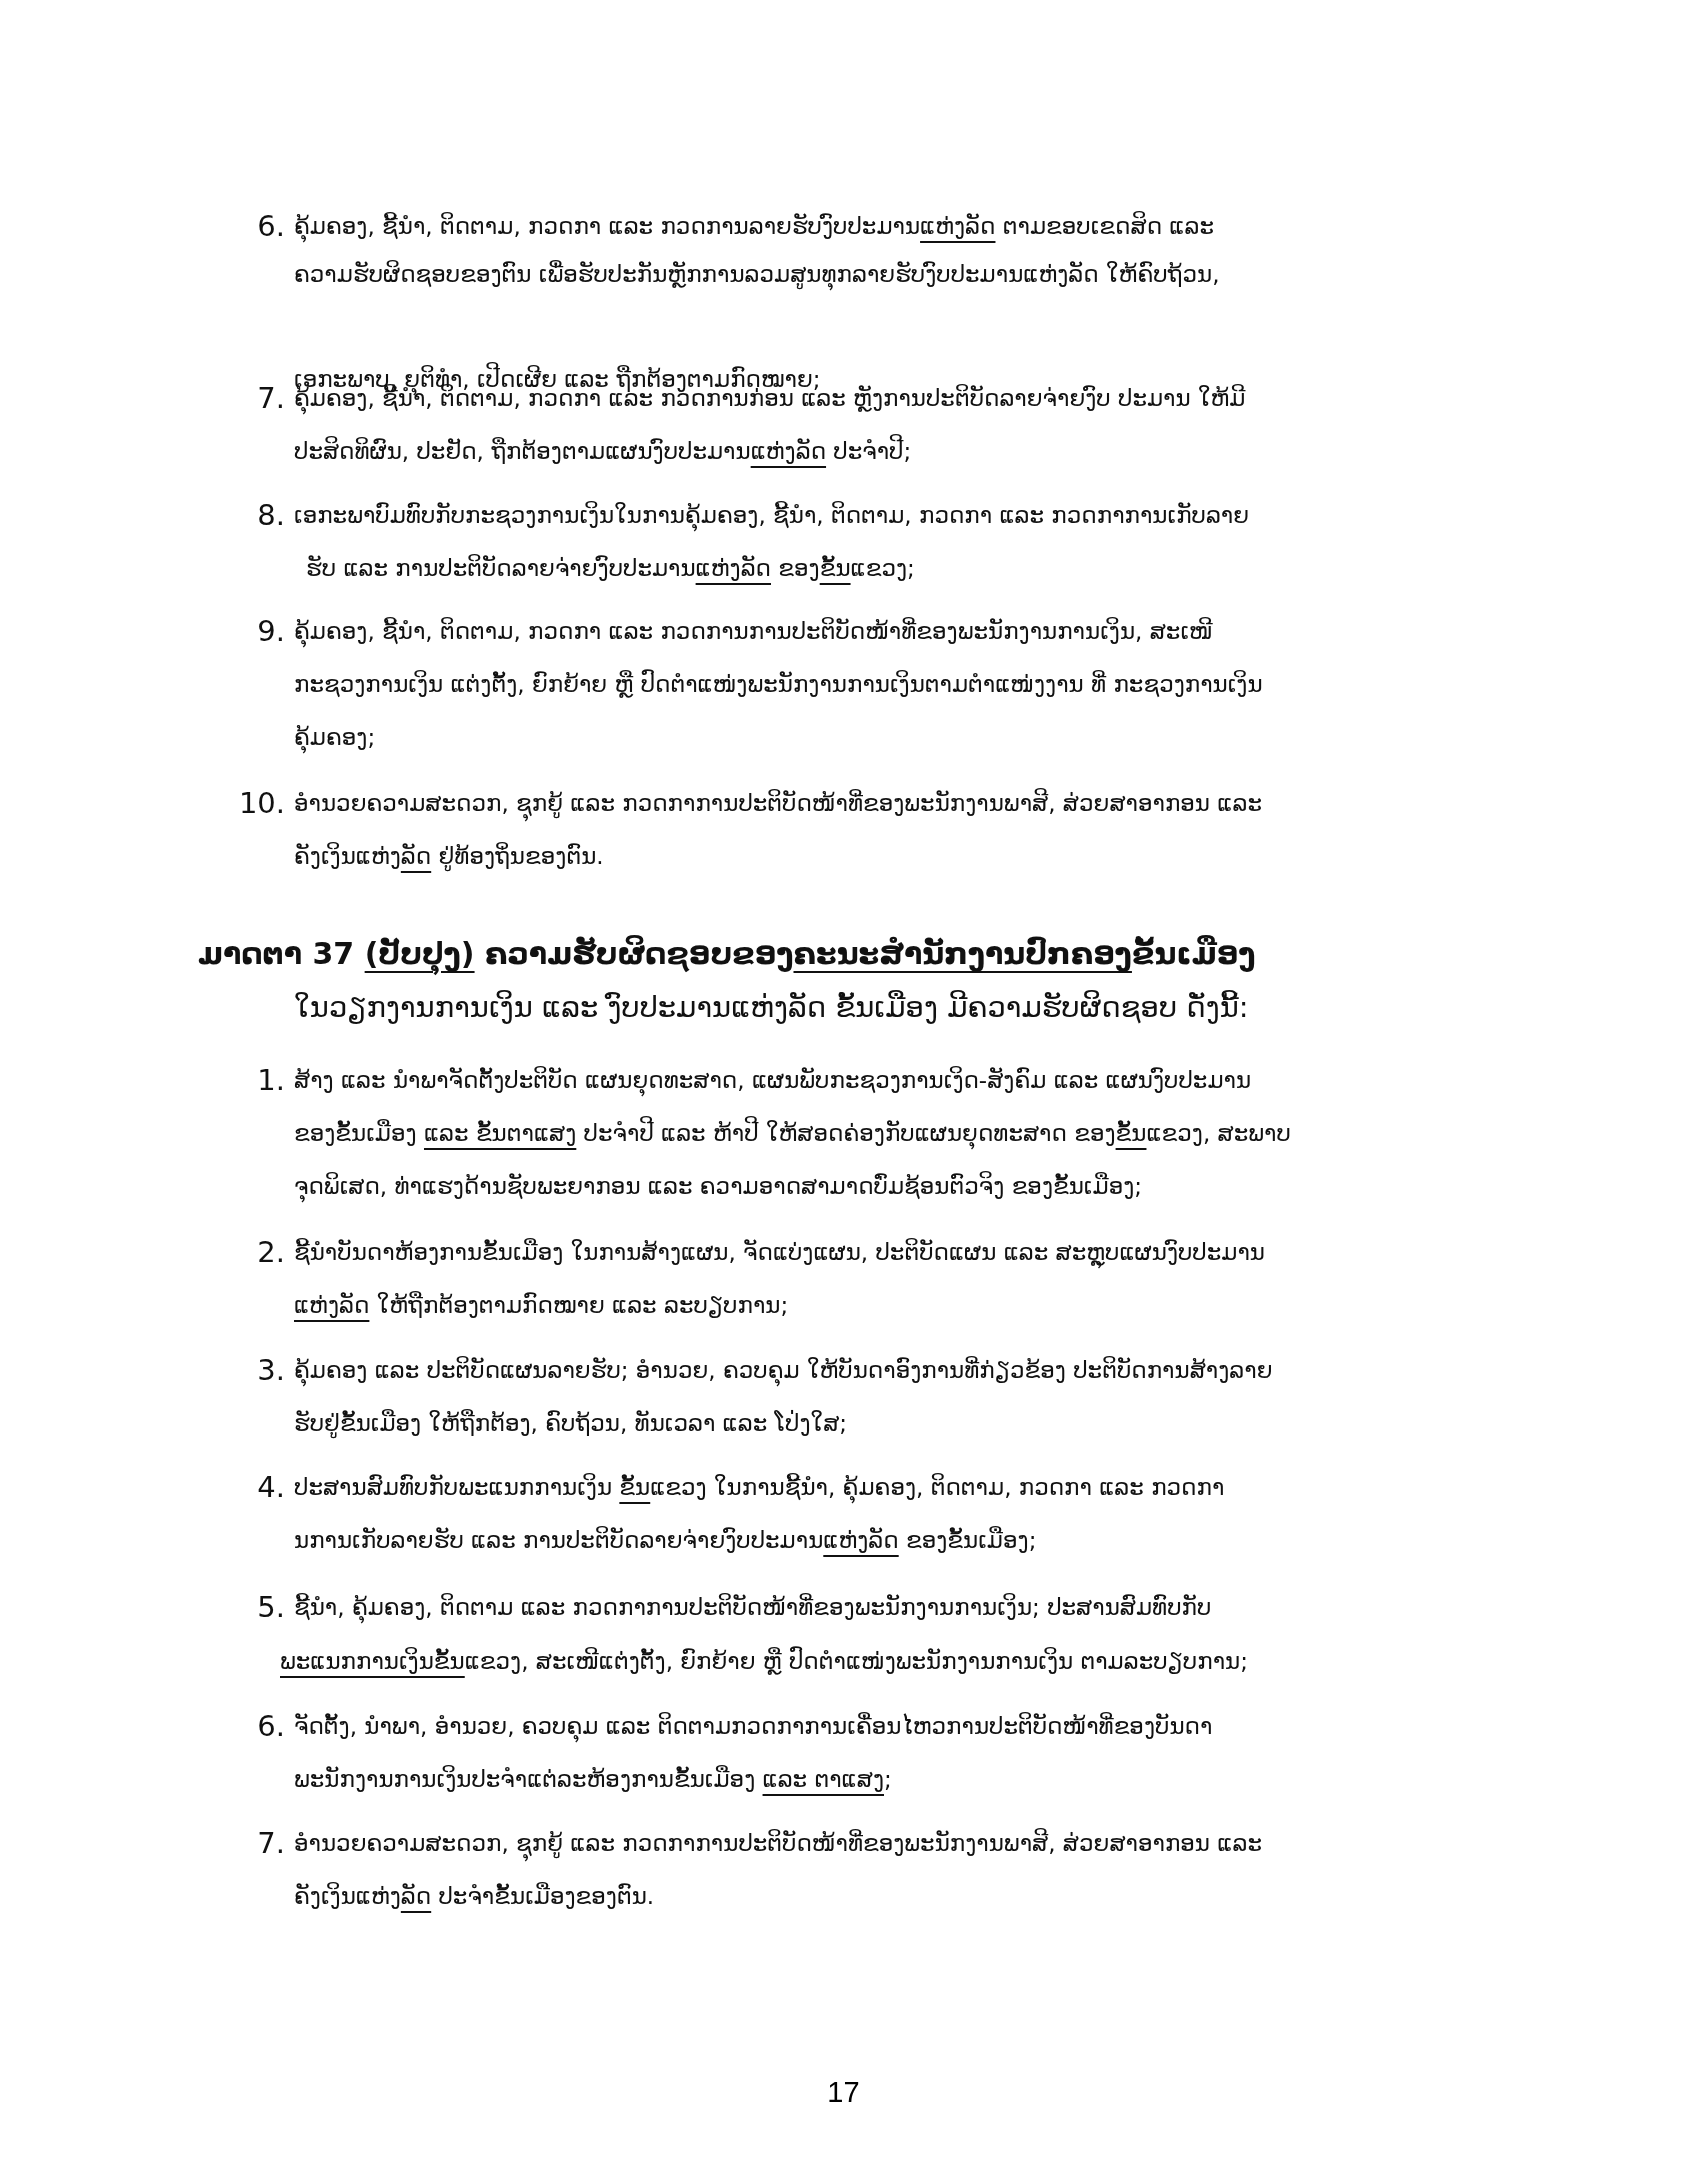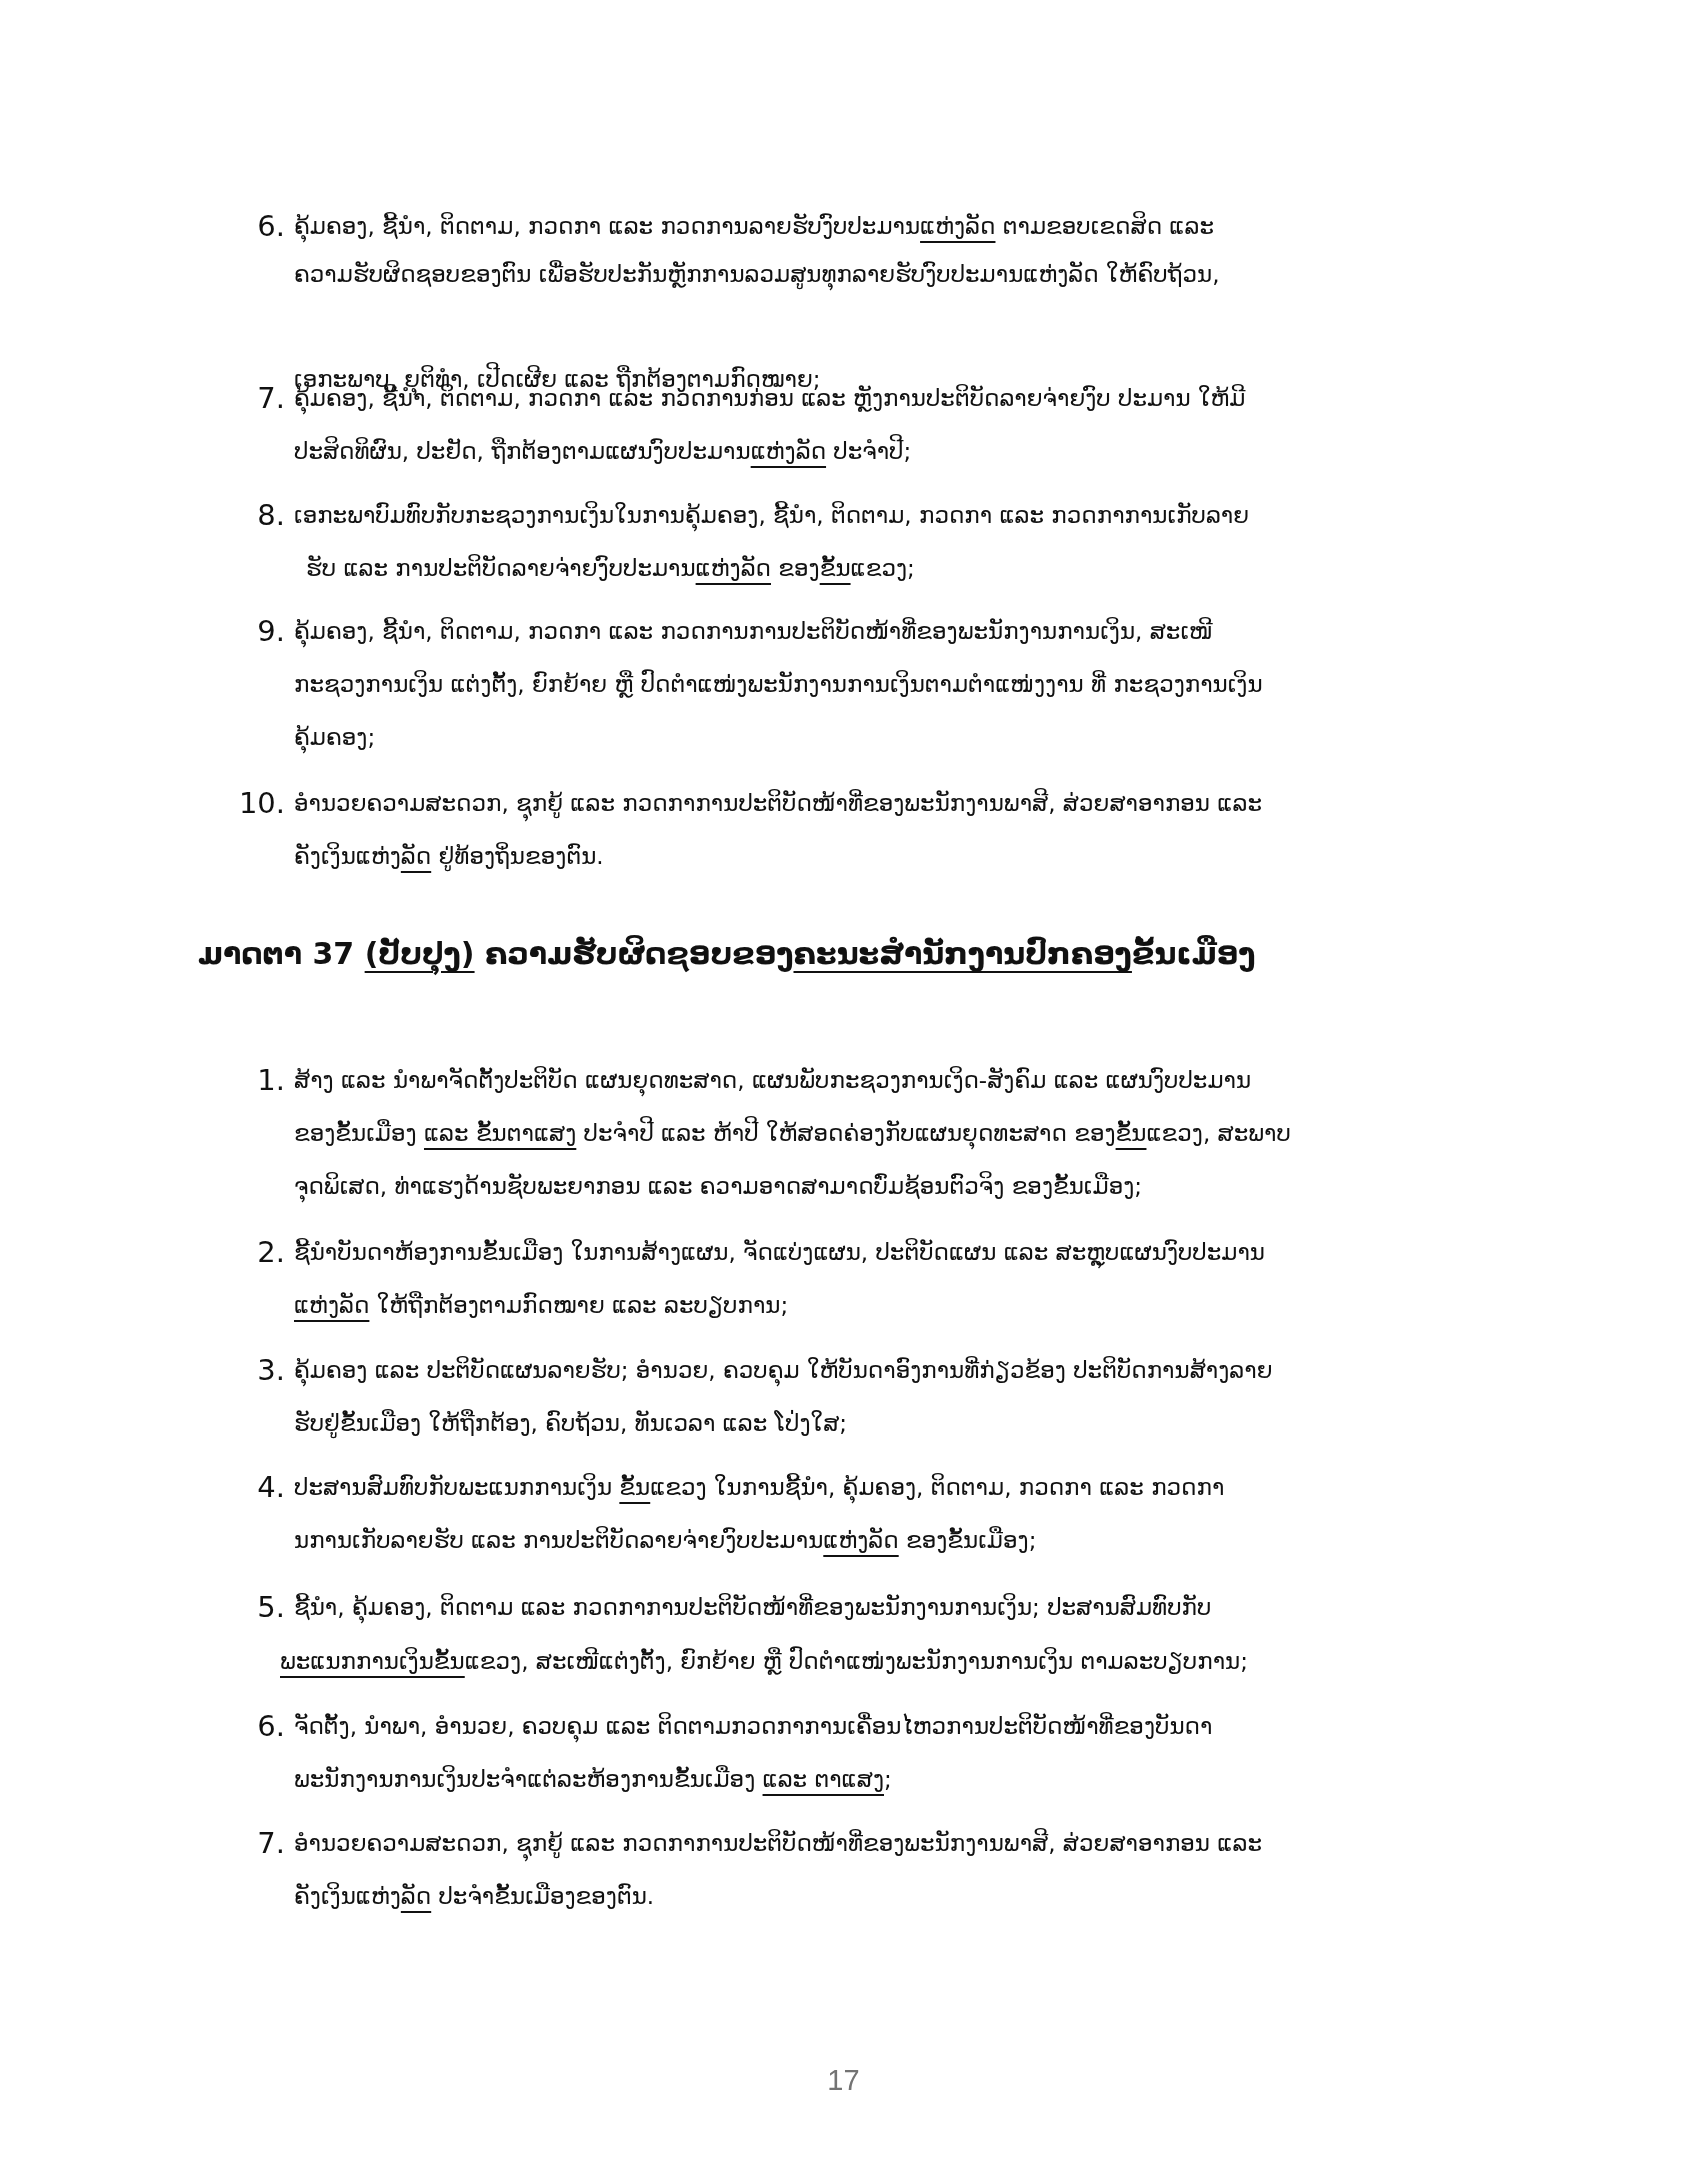--- a/index.html
+++ b/index.html
@@ -43,20 +43,21 @@
         <div class="line" style="top: 717px; left: 294px;"><span>ຄຸ້ມຄອງ;</span></div>
       </li>
       <li class="item">
         <span class="num" style="top: 783px; left: 206px; width: 79px; line-height: 40px;">10.</span>
         <div class="line" style="top: 783px; left: 294px;"><span>ອຳນວຍຄວາມສະດວກ, ຊຸກຍູ້ ແລະ ກວດກາການປະຕິບັດໜ້າທີ່ຂອງພະນັກງານພາສີ, ສ່ວຍສາອາກອນ ແລະ</span></div>
         <div class="line" style="top: 836px; left: 294px;"><span>ຄັງເງິນແຫ່ງ</span><span class="u">ລັດ</span><span> ຢູ່ທ້ອງຖິ່ນຂອງຕົນ.</span></div>
       </li>
     </ol>
 
   <div class="heading" id="heading"><span>ມາດຕາ 37  </span><span class="u">(ປັບປຸງ)</span><span> ຄວາມຮັບຜິດຊອບຂອງ</span><span class="u">ຄະນະສຳນັກງານປົກຄອງ</span><span>ຂັ້ນເມືອງ</span></div>
+  <div class="intro">ໃນວຽກງານການເງິນ ແລະ ງົບປະມານແຫ່ງລັດ ຂັ້ນເມືອງ ມີຄວາມຮັບຜິດຊອບ ດັ່ງນີ້:</div>
 
   <ol class="list" id="list-b">
       <li class="item">
         <span class="num" style="top: 1060px; left: 206px; width: 79px; line-height: 40px;">1.</span>
         <div class="line" style="top: 1060px; left: 294px;"><span>ສ້າງ ແລະ ນຳພາຈັດຕັ້ງປະຕິບັດ ແຜນຍຸດທະສາດ, ແຜນພັບກະຊວງການເງິດ-ສັງຄົມ ແລະ ແຜນງົບປະມານ</span></div>
         <div class="line" style="top: 1113px; left: 294px;"><span>ຂອງຂັ້ນເມືອງ </span><span class="u">ແລະ ຂັ້ນຕາແສງ</span><span> ປະຈຳປີ ແລະ ຫ້າປີ ໃຫ້ສອດຄ່ອງກັບແຜນຍຸດທະສາດ ຂອງ</span><span class="u">ຂັ້ນ</span><span>ແຂວງ, ສະພາບ</span></div>
         <div class="line" style="top: 1166px; left: 294px;"><span>ຈຸດພິເສດ, ທ່າແຮງດ້ານຊັບພະຍາກອນ ແລະ ຄວາມອາດສາມາດບົ່ມຊ້ອນຕົວຈິງ ຂອງຂັ້ນເມືອງ;</span></div>
       </li>
       <li class="item">
         <span class="num" style="top: 1232px; left: 206px; width: 79px; line-height: 40px;">2.</span>
@@ -83,15 +84,15 @@
         <div class="line" style="top: 1706px; left: 294px;"><span>ຈັດຕັ້ງ, ນຳພາ, ອຳນວຍ, ຄວບຄຸມ ແລະ ຕິດຕາມກວດກາການເຄື່ອນໄຫວການປະຕິບັດໜ້າທີ່ຂອງບັນດາ</span></div>
         <div class="line" style="top: 1759px; left: 294px;"><span>ພະນັກງານການເງິນປະຈຳແຕ່ລະຫ້ອງການຂັ້ນເມືອງ </span><span class="u">ແລະ ຕາແສງ</span><span>;</span></div>
       </li>
       <li class="item">
         <span class="num" style="top: 1823px; left: 206px; width: 79px; line-height: 40px;">7.</span>
         <div class="line" style="top: 1823px; left: 294px;"><span>ອຳນວຍຄວາມສະດວກ, ຊຸກຍູ້ ແລະ ກວດກາການປະຕິບັດໜ້າທີ່ຂອງພະນັກງານພາສີ, ສ່ວຍສາອາກອນ ແລະ</span></div>
         <div class="line" style="top: 1876px; left: 294px;"><span>ຄັງເງິນແຫ່ງ</span><span class="u">ລັດ</span><span> ປະຈຳຂັ້ນເມືອງຂອງຕົນ.</span></div>
       </li>
     </ol>
 
-  <div class="pagenum" style="color: #737373;">17</div>
+  <div class="pagenum" style="color: #000000; margin-top: 12px;">17</div>
 </div>
 
 
 </body></html>

